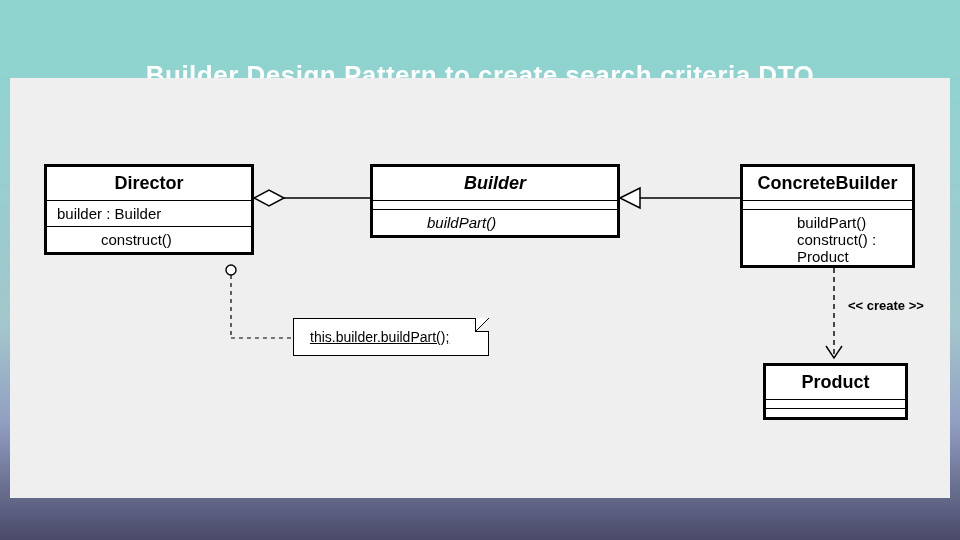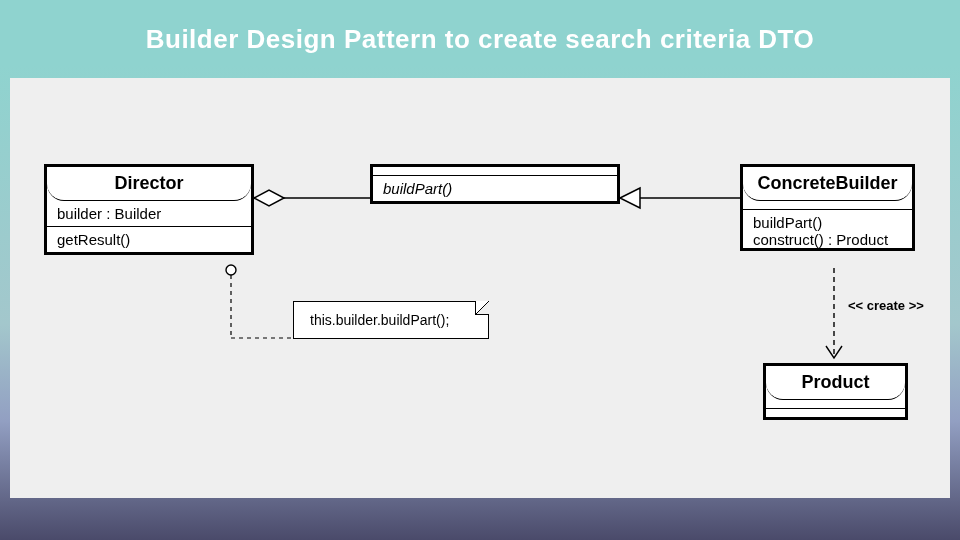--- a/index.html
+++ b/index.html
@@ -8,49 +8,49 @@
     background: linear-gradient(to bottom, #8fd3cf 0%, #8fd3cf 12%, #a3c7cc 60%, #929fc2 78%, #4a4a6a 100%);
   }
   .title {
     text-align: center;
     color: #ffffff;
     font-weight: 900;
     font-size: 26px;
     letter-spacing: 0.5px;
     padding-top: 24px;
     font-family: "Arial Black", Arial, sans-serif;
+    margin-top: 36px;
   }
   .canvas {
     position: absolute;
     left: 10px;
     top: 78px;
     width: 940px;
     height: 420px;
     background: #efefef;
   }
   .class-box {
     position: absolute;
     background: #ffffff;
     border: 3px solid #000;
   }
   .class-name {
     text-align: center;
     font-weight: bold;
     font-size: 18px;
     padding: 6px 10px;
     border-bottom: 1px solid #000;
-    border-radius: 17px;
   }
   .compartment {
     font-size: 15px;
     padding: 4px 10px;
     min-height: 8px;
     border-bottom: 1px solid #000;
   }
-  .compartment:last-child { border-bottom: none; }
+  .compartment:last-child { border-bottom: none; margin-left: 44px; }
   .italic { font-style: italic; }
   .note {
     position: absolute;
     background: #ffffff;
     border: 1px solid #000;
     font-size: 14px;
     padding: 10px 16px;
   }
   .note-fold {
     position: absolute;
@@ -75,44 +75,45 @@
 </head>
 <body>
 
 <div class="title">Builder Design Pattern to create search criteria DTO</div>
 
 <div class="canvas">
 
   <div class="class-box" style="left:34px; top:86px; width:210px;">
     <div class="class-name">Director</div>
     <div class="compartment">builder : Builder</div>
-    <div class="compartment">getResult()</div>
+    <div class="compartment">construct()</div>
   </div>
 
   <div class="class-box" style="left:360px; top:86px; width:250px;">
+    <div class="class-name italic">Builder</div>
     <div class="compartment" style="min-height:4px;"></div>
     <div class="compartment italic">buildPart()</div>
   </div>
 
   <div class="class-box" style="left:730px; top:86px; width:175px;">
     <div class="class-name">ConcreteBuilder</div>
     <div class="compartment" style="min-height:4px;"></div>
     <div class="compartment" style="border-bottom:none; padding-bottom:0;">
       <div>buildPart()</div>
       <div>construct() : Product</div>
     </div>
   </div>
 
   <div class="class-box" style="left:753px; top:285px; width:145px;">
     <div class="class-name">Product</div>
     <div class="compartment" style="min-height:6px;"></div>
     <div class="compartment" style="min-height:6px;"></div>
   </div>
 
-  <div class="note" style="left:283px; top:223px; width:196px; height:38px;">
+  <div class="note" style="left:283px; top:240px; width:196px; height:38px;text-decoration:underline;">
     <span>this.builder.buildPart();</span>
     <div class="note-fold"></div>
   </div>
 
   <div class="small-label" style="left:838px; top:220px;font-weight:bold;">&lt;&lt; create &gt;&gt;</div>
 
   <svg class="overlay">
 
     <line x1="259" y1="120" x2="360" y2="120" stroke="#000" stroke-width="1.5"></line>
     <polygon points="244,120 259,112 274,120 259,128" fill="#fff" stroke="#000" stroke-width="1.5"></polygon>

